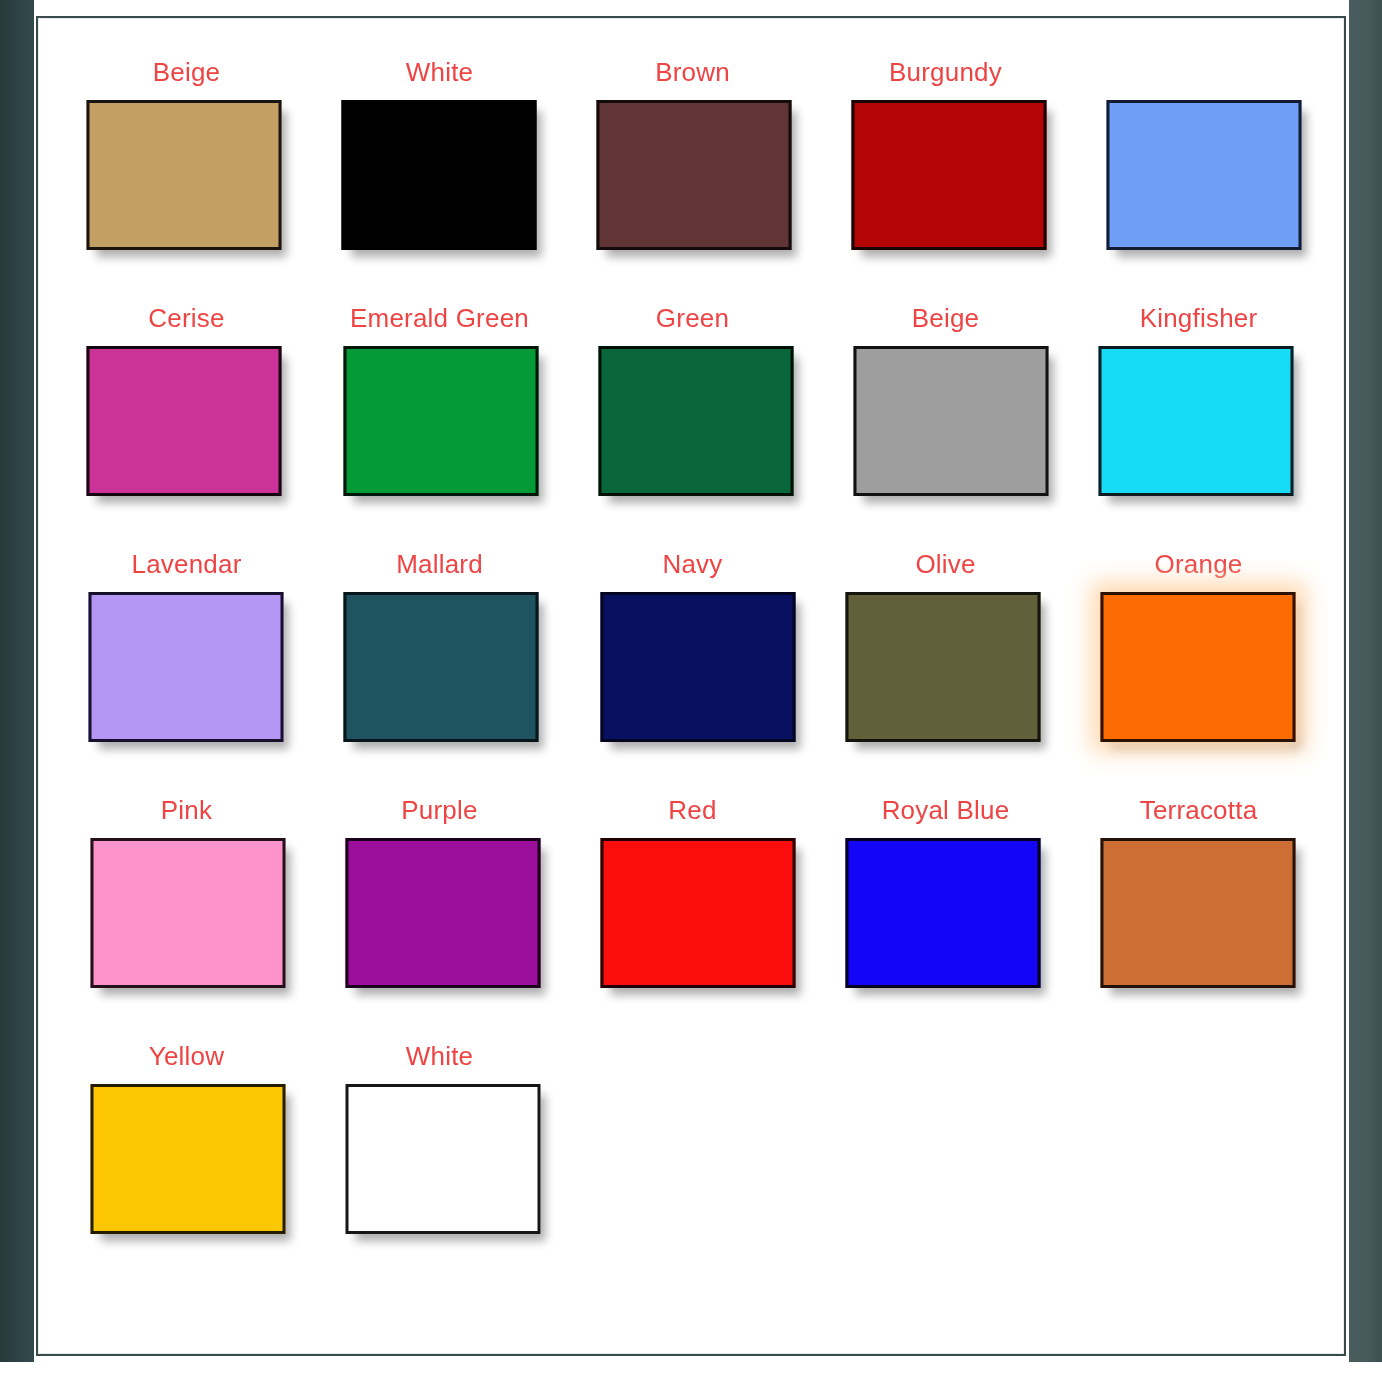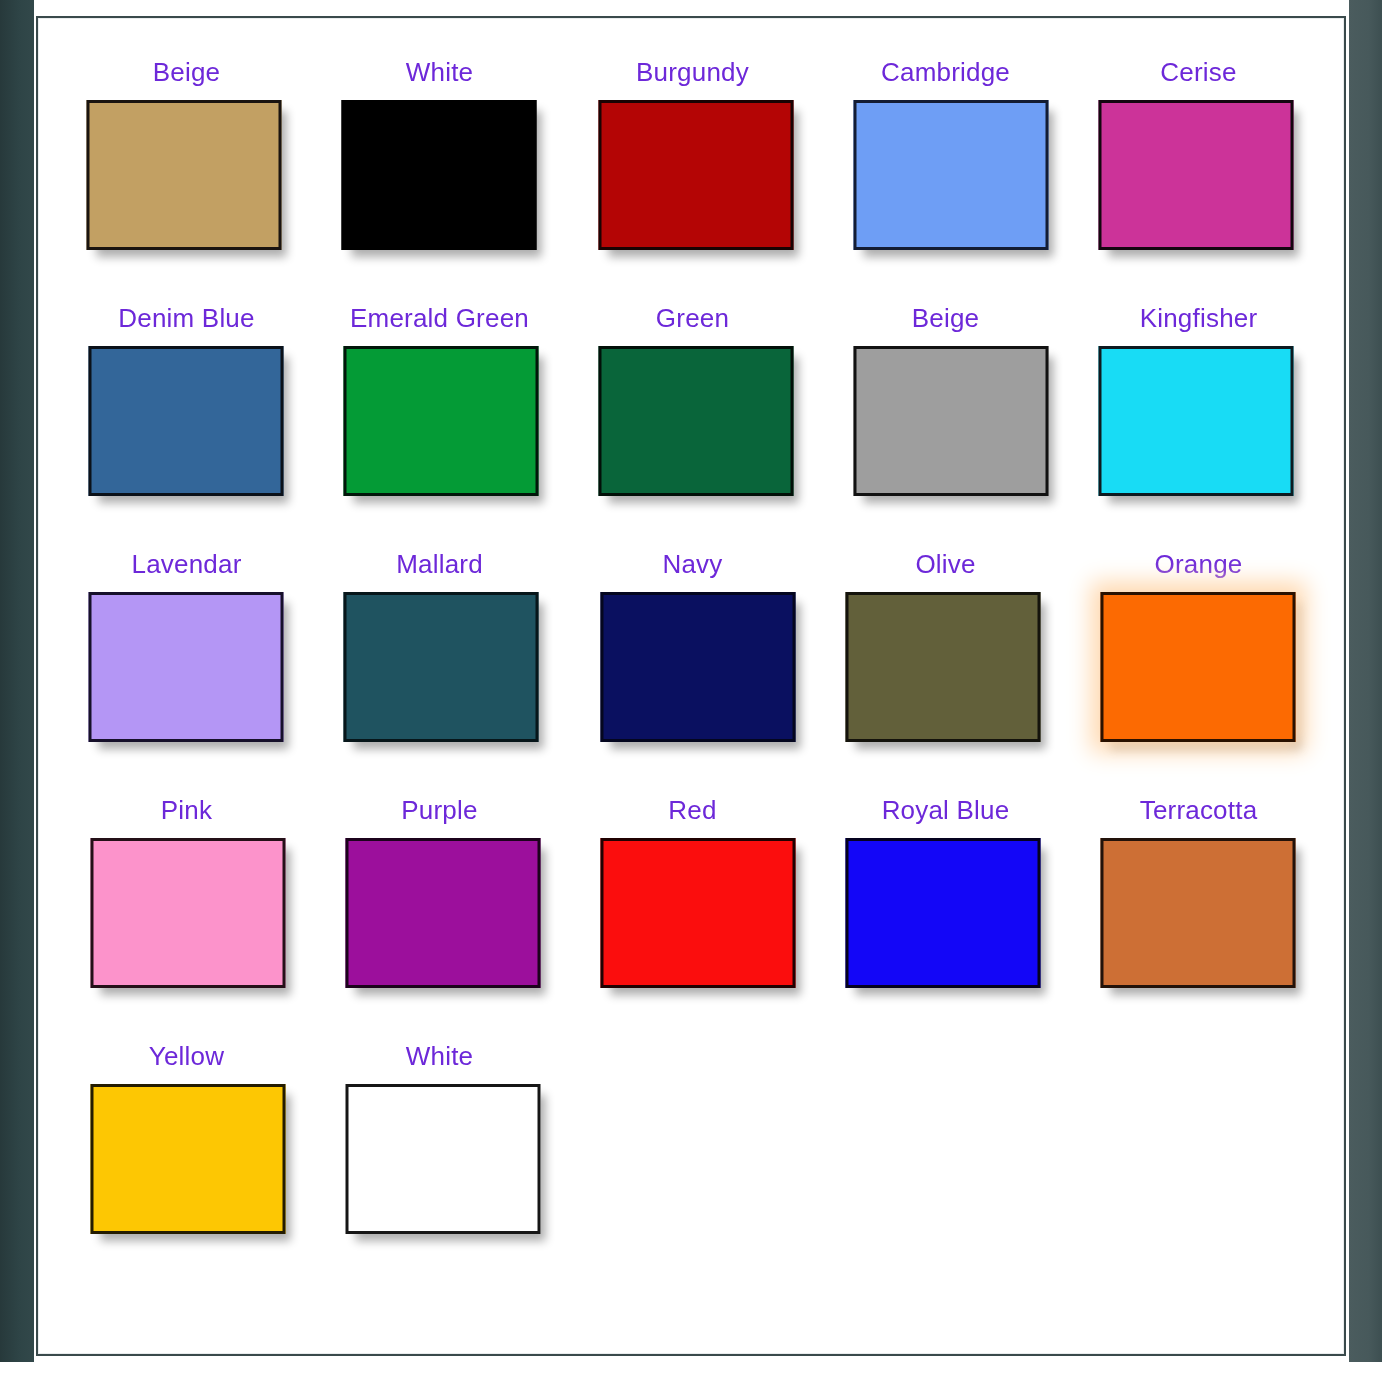--- a/index.html
+++ b/index.html
@@ -67,21 +67,21 @@
   .swatch-cell.empty { visibility: hidden; }
 
   .swatch-label {
     position: absolute;
     left: 0;
     top: 0;
     width: 100%;
     text-align: center;
     font-size: 26px;
     line-height: 32px;
-    color: #6d28d9;
+    color: #ef4444;
     letter-spacing: 0.2px;
     white-space: nowrap;
   }
 
   .swatch-chip {
     position: absolute;
     left: 50%;
     transform: translateX(-50%);
     top: 44px;
     width: 195px;
@@ -108,35 +108,34 @@
   <div id="page">
     <div id="swatch-grid">
         <div class="swatch-cell col-0">
           <div class="swatch-label">Beige</div>
           <div class="swatch-chip" style="background: rgb(194, 160, 99); border-color: rgb(26, 20, 16);"></div>
         </div>
         <div class="swatch-cell col-1">
           <div class="swatch-label">White</div>
           <div class="swatch-chip" style="background: rgb(0, 0, 0); border-color: rgb(0, 0, 0);"></div>
         </div>
+        <div class="swatch-cell col-2">
+          <div class="swatch-label">Brown</div>
+          <div class="swatch-chip" style="background: rgb(97, 53, 54); border-color: rgb(20, 11, 11);"></div>
+        </div>
         <div class="swatch-cell col-3">
           <div class="swatch-label">Burgundy</div>
           <div class="swatch-chip" style="background: rgb(180, 5, 5); border-color: rgb(26, 3, 3);"></div>
         </div>
         <div class="swatch-cell col-4">
-          <div class="swatch-label">Cambridge</div>
           <div class="swatch-chip" style="background: rgb(110, 158, 245); border-color: rgb(19, 28, 51);"></div>
         </div>
         <div class="swatch-cell col-0">
           <div class="swatch-label">Cerise</div>
           <div class="swatch-chip" style="background: rgb(204, 51, 153); border-color: rgb(20, 6, 15);"></div>
-        </div>
-        <div class="swatch-cell col-1">
-          <div class="swatch-label">Denim Blue</div>
-          <div class="swatch-chip" style="background: rgb(51, 102, 153); border-color: rgb(11, 17, 25);"></div>
         </div>
         <div class="swatch-cell col-2">
           <div class="swatch-label">Emerald Green</div>
           <div class="swatch-chip" style="background: rgb(4, 155, 54); border-color: rgb(2, 22, 10);"></div>
         </div>
         <div class="swatch-cell col-3">
           <div class="swatch-label">Green</div>
           <div class="swatch-chip" style="background: rgb(9, 101, 58); border-color: rgb(2, 16, 8);"></div>
         </div>
         <div class="swatch-cell col-4">

